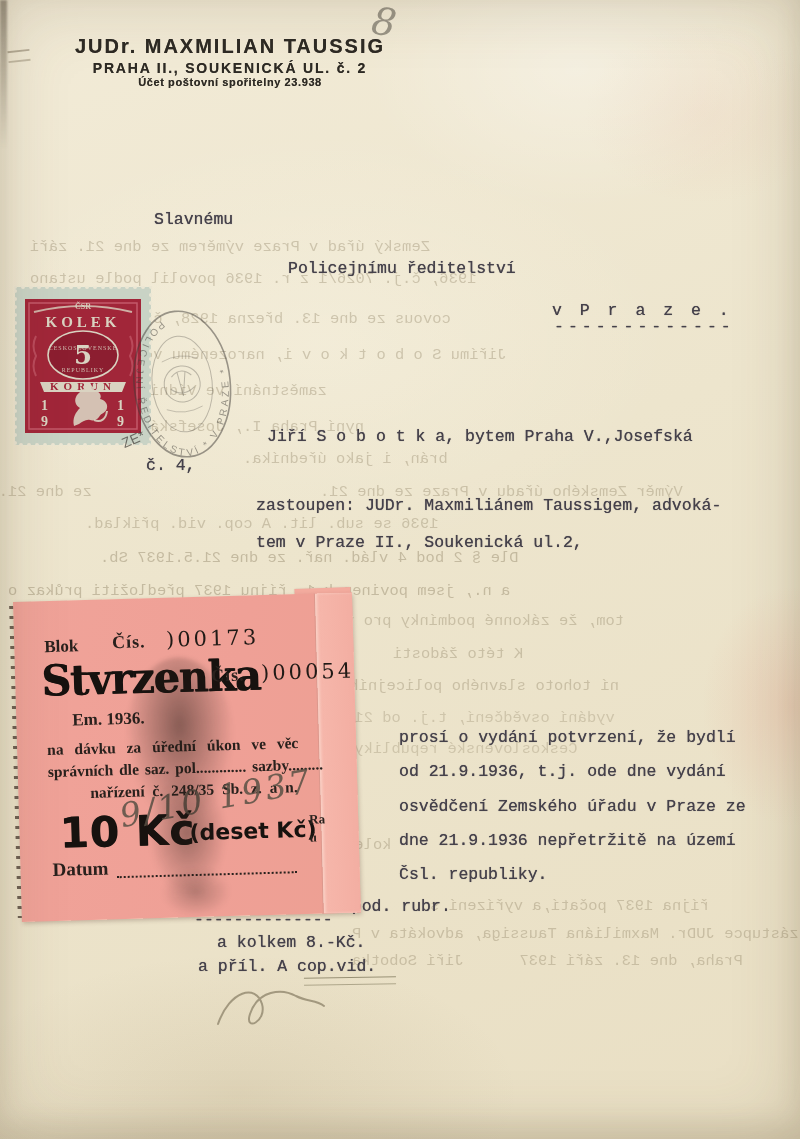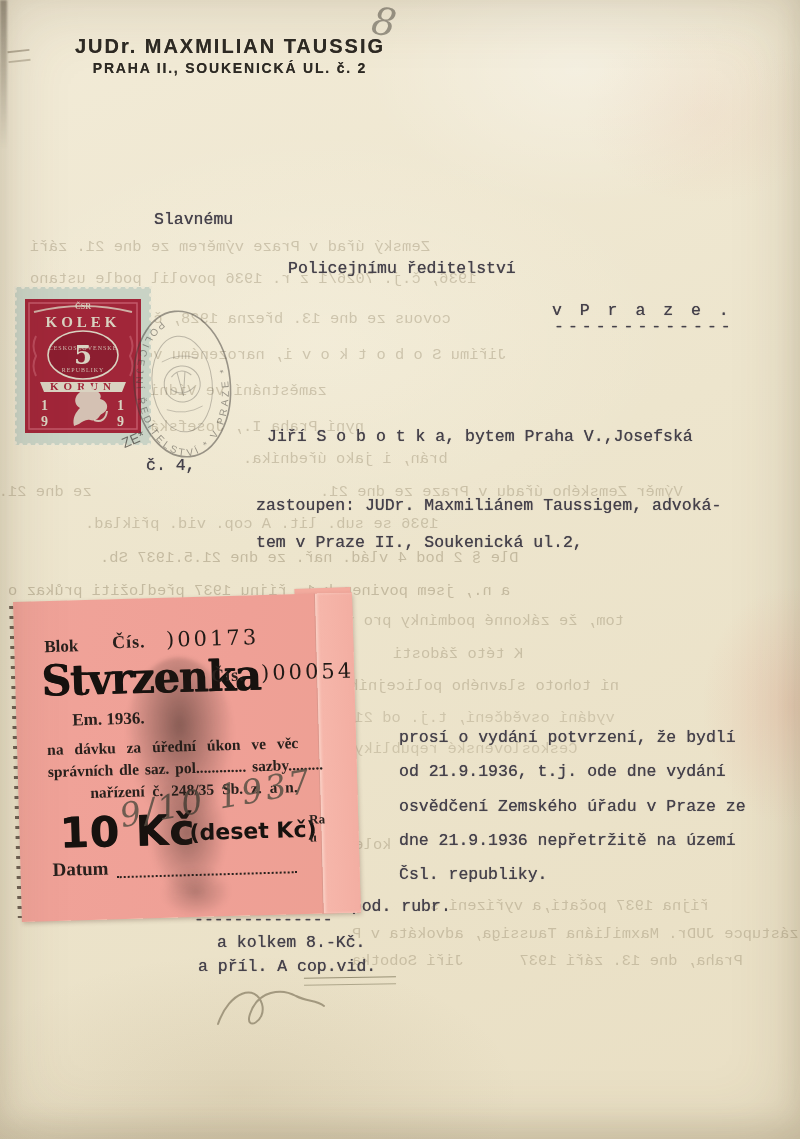--- a/index.html
+++ b/index.html
@@ -119,20 +119,21 @@
 <div class="bleed" style="left:430px;top:897px">října 1937 počatí,a vyřízení s</div>
 <div class="bleed" style="left:352px;top:925px">ho zástupce JUDr. Maxmiliána Taussiga, advokáta v P</div>
 <div class="bleed" style="left:352px;top:952px">Praha, dne 13. září 1937      Jiří Sobotka</div>
 
 <div class="hand-number">8</div>
 <div class="corner-mark"></div>
 
 <div class="letterhead">
   <div class="lh-name">JUDr. MAXMILIAN TAUSSIG</div>
   <div class="lh-addr">PRAHA II., SOUKENICKÁ UL. č. 2</div>
+  <div class="lh-acct">Účet poštovní spořitelny 23.938</div>
 </div>
 
 <div class="tw" style="left:154px;top:210px">Slavnému</div>
 <div class="tw" style="left:288px;top:259px">Policejnímu ředitelství</div>
 <div class="tw" style="left:552px;top:301px;letter-spacing:4px">v P r a z e .</div>
 <div class="tw" style="left:554px;top:317px;letter-spacing:4px">-------------</div>
 
 <div class="tw" style="left:267px;top:427px">Jiří S o b o t k a, bytem Praha V.,Josefská</div>
 <div class="tw" style="left:146px;top:456px">č. 4,</div>
 <div class="tw" style="left:256px;top:496px">zastoupen: JUDr. Maxmiliánem Taussigem, advoká-</div>

